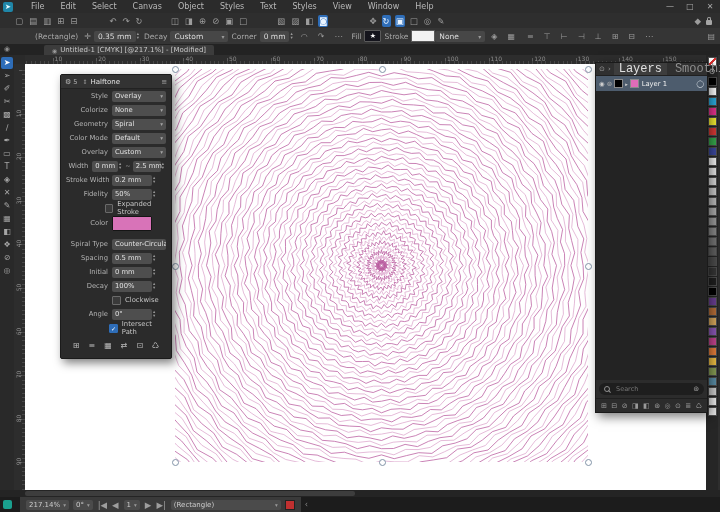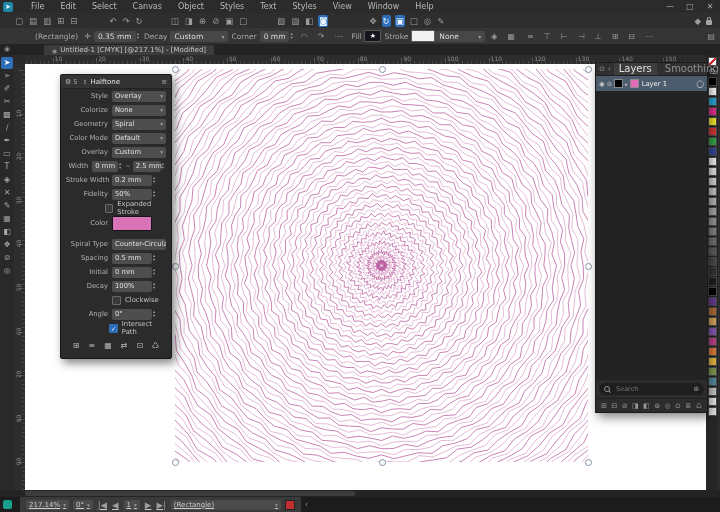--- a/index.html
+++ b/index.html
@@ -94,21 +94,21 @@
   .hf-check.checked{background:#2e6db8;border-color:#2e6db8;}
   .hf-checklabel{margin-left:4px;color:#c5c5c5;font-size:6.8px;}
   .hf-footer{height:18px;display:flex;align-items:center;justify-content:center;gap:7px;margin-top:2px;}
   .hf-footer span{color:#bdbdbd;font-size:8px;}
   
   #layers{left:595px;top:62px;width:111px;height:349px;background:#2c2c2c;border:1px solid #1a1a1a;
           box-shadow:3px 4px 10px rgba(0,0,0,.5);font-size:7px;display:flex;flex-direction:column;z-index:5;}
   .ly-head{height:12px;display:flex;align-items:center;background:#303030;border-bottom:1px solid #202020;
            padding:0 3px;gap:3px;}
   .ly-hicon{color:#9a9a9a;font-size:7px;}
-  .ly-tab{padding:0 5px;height:12px;line-height:12px;color:#8f8f8f;font-size:10px;}
+  .ly-tab{padding:0 5px;height:12px;line-height:12px;color:#8f8f8f;font-size:12px;font-family:Liberation Mono, monospace;}
   .ly-tab.active{background:#3d3d3d;color:#e0e0e0;}
   .ly-menu{margin-left:auto;color:#9a9a9a;font-size:7px;}
   .layerrow{height:15px;display:flex;align-items:center;gap:2px;padding:0 3px;background:#4d5c6d;}
   .ly-eye{color:#cfcfcf;font-size:6.5px;}
   .ly-link{color:#b0b0b0;font-size:6.5px;}
   .thumb{width:9px;height:9px;border:1px solid #8a8a8a;box-sizing:border-box;}
   .ly-exp{color:#d5d5d5;font-size:5px;}
   .ly-name{color:#f0f0f0;font-size:6.8px;margin-left:1px;}
   .ly-circle{margin-left:auto;color:#d5dce3;font-size:7px;}
   .ly-body{flex:1;background:#232323;}
@@ -126,21 +126,21 @@
   #swatchstrip{left:706px;top:55px;width:12px;height:435px;background:#262626;display:flex;
                flex-direction:column;align-items:center;padding-top:2px;gap:1px;}
   .sw{width:9px;height:9px;border:1px solid #4e4e4e;box-sizing:border-box;flex:none;}
   .sw.none{background:linear-gradient(135deg,#fff 42%,#d63030 42%,#d63030 58%,#fff 58%);}
   .sw.picker{border:none;background:none;color:#b5b5b5;font-size:8px;line-height:9px;text-align:center;}
   
   #scrollstrip{left:0;top:490px;width:720px;height:7px;background:#242424;}
   #hscrollthumb{position:absolute;left:25px;top:1px;width:330px;height:5px;background:#3d3d3d;border-radius:2px;}
   #statusbar{left:0;top:497px;width:720px;height:15px;background:#1c1c1c;display:flex;align-items:center;font-size:7px;}
   .sb-accent{width:9px;height:9px;background:#1aa08e;border-radius:2px;margin:0 8px 0 3px;flex:none;}
-  .sb-light{height:15px;background:#3a3a3a;display:flex;align-items:center;gap:4px;padding:0 6px;text-decoration:underline;}
+  .sb-light{height:15px;background:#3a3a3a;display:flex;align-items:center;gap:4px;padding:0 6px;}
   .sb-box{background:#4b4b4b;border-radius:2px;height:10px;display:flex;align-items:center;
           padding:0 3px;gap:3px;color:#cccccc;white-space:nowrap;}
   .sb-box b{font-weight:normal;color:#999;font-size:5.5px;}
   .sb-nav{display:flex;gap:3px;color:#aaa;font-size:5.5px;align-items:center;}
   .sb-obj{width:104px;}
   .sb-obj b{margin-left:auto;}
   .sb-red{width:8px;height:8px;border:1px solid #222;}
   .sb-collapse{color:#8a8a8a;margin-left:4px;font-size:8px;}
 </style>
 </head>

